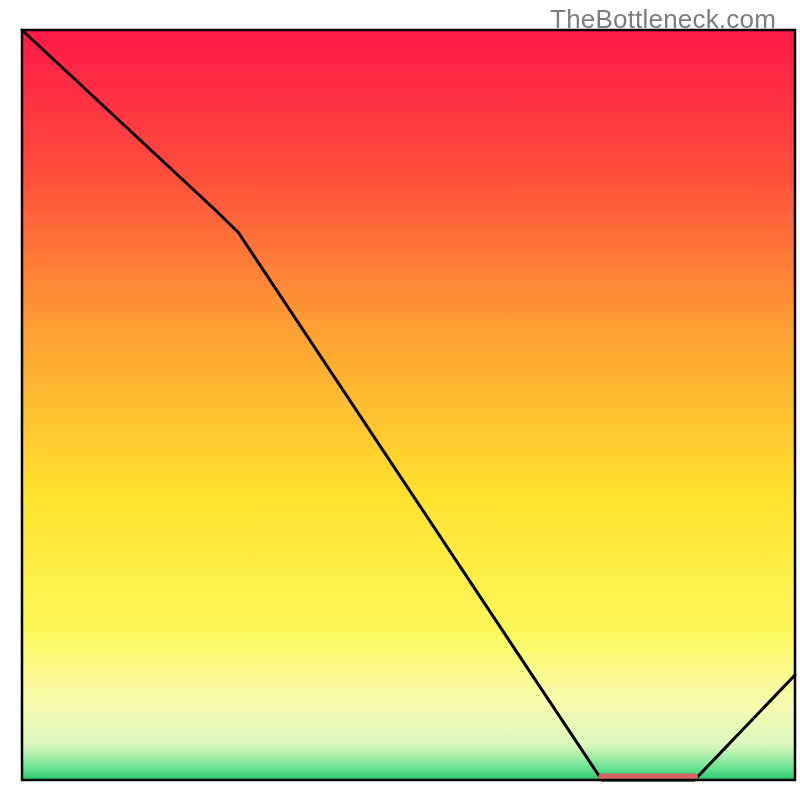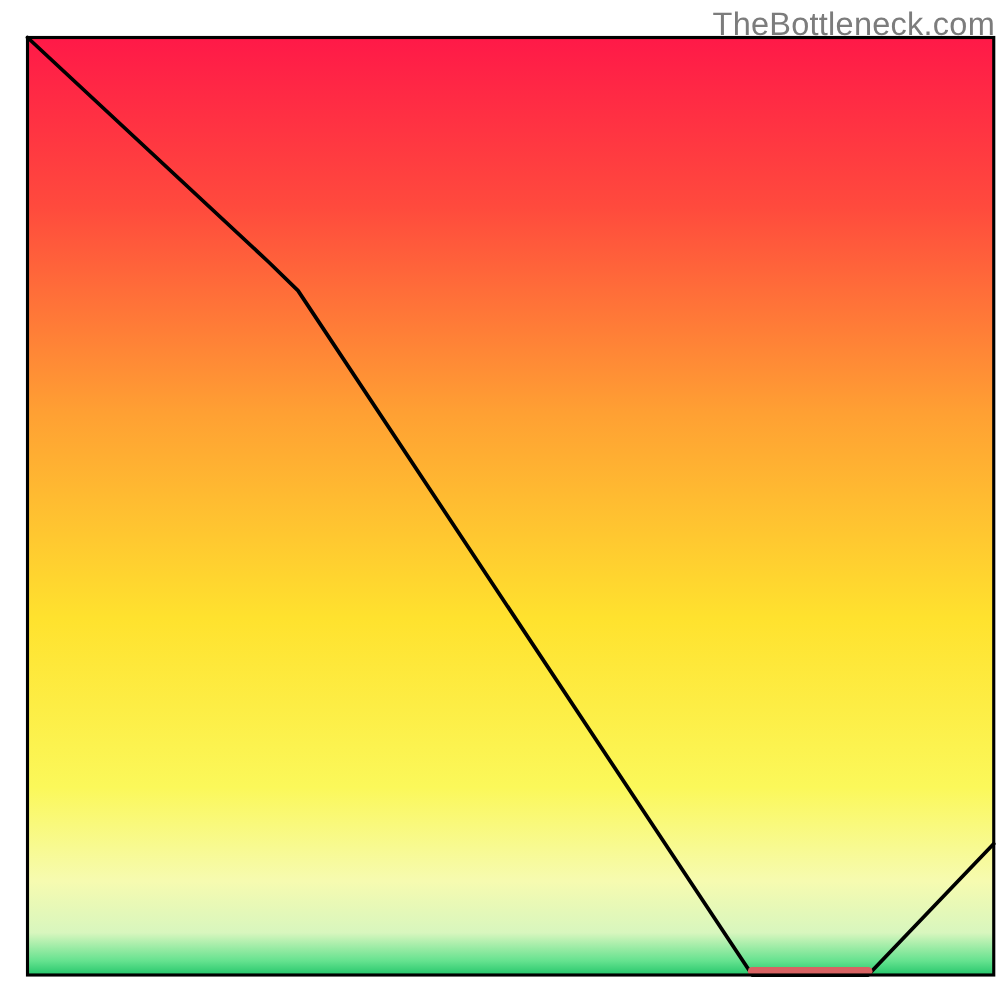--- a/index.html
+++ b/index.html
@@ -12,21 +12,21 @@
     font-family: Arial, Helvetica, sans-serif;
   }
   .stage {
     position: relative;
     width: 800px;
     height: 800px;
   }
   .watermark {
     position: absolute;
     top: 4px;
-    right: 4px;
+    right: 24px;
     font-size: 26px;
     color: #7c7c7c;
     font-weight: 400;
     letter-spacing: 0.2px;
   }
   svg.chart {
     position: absolute;
     top: 0;
     left: 0;
   }

